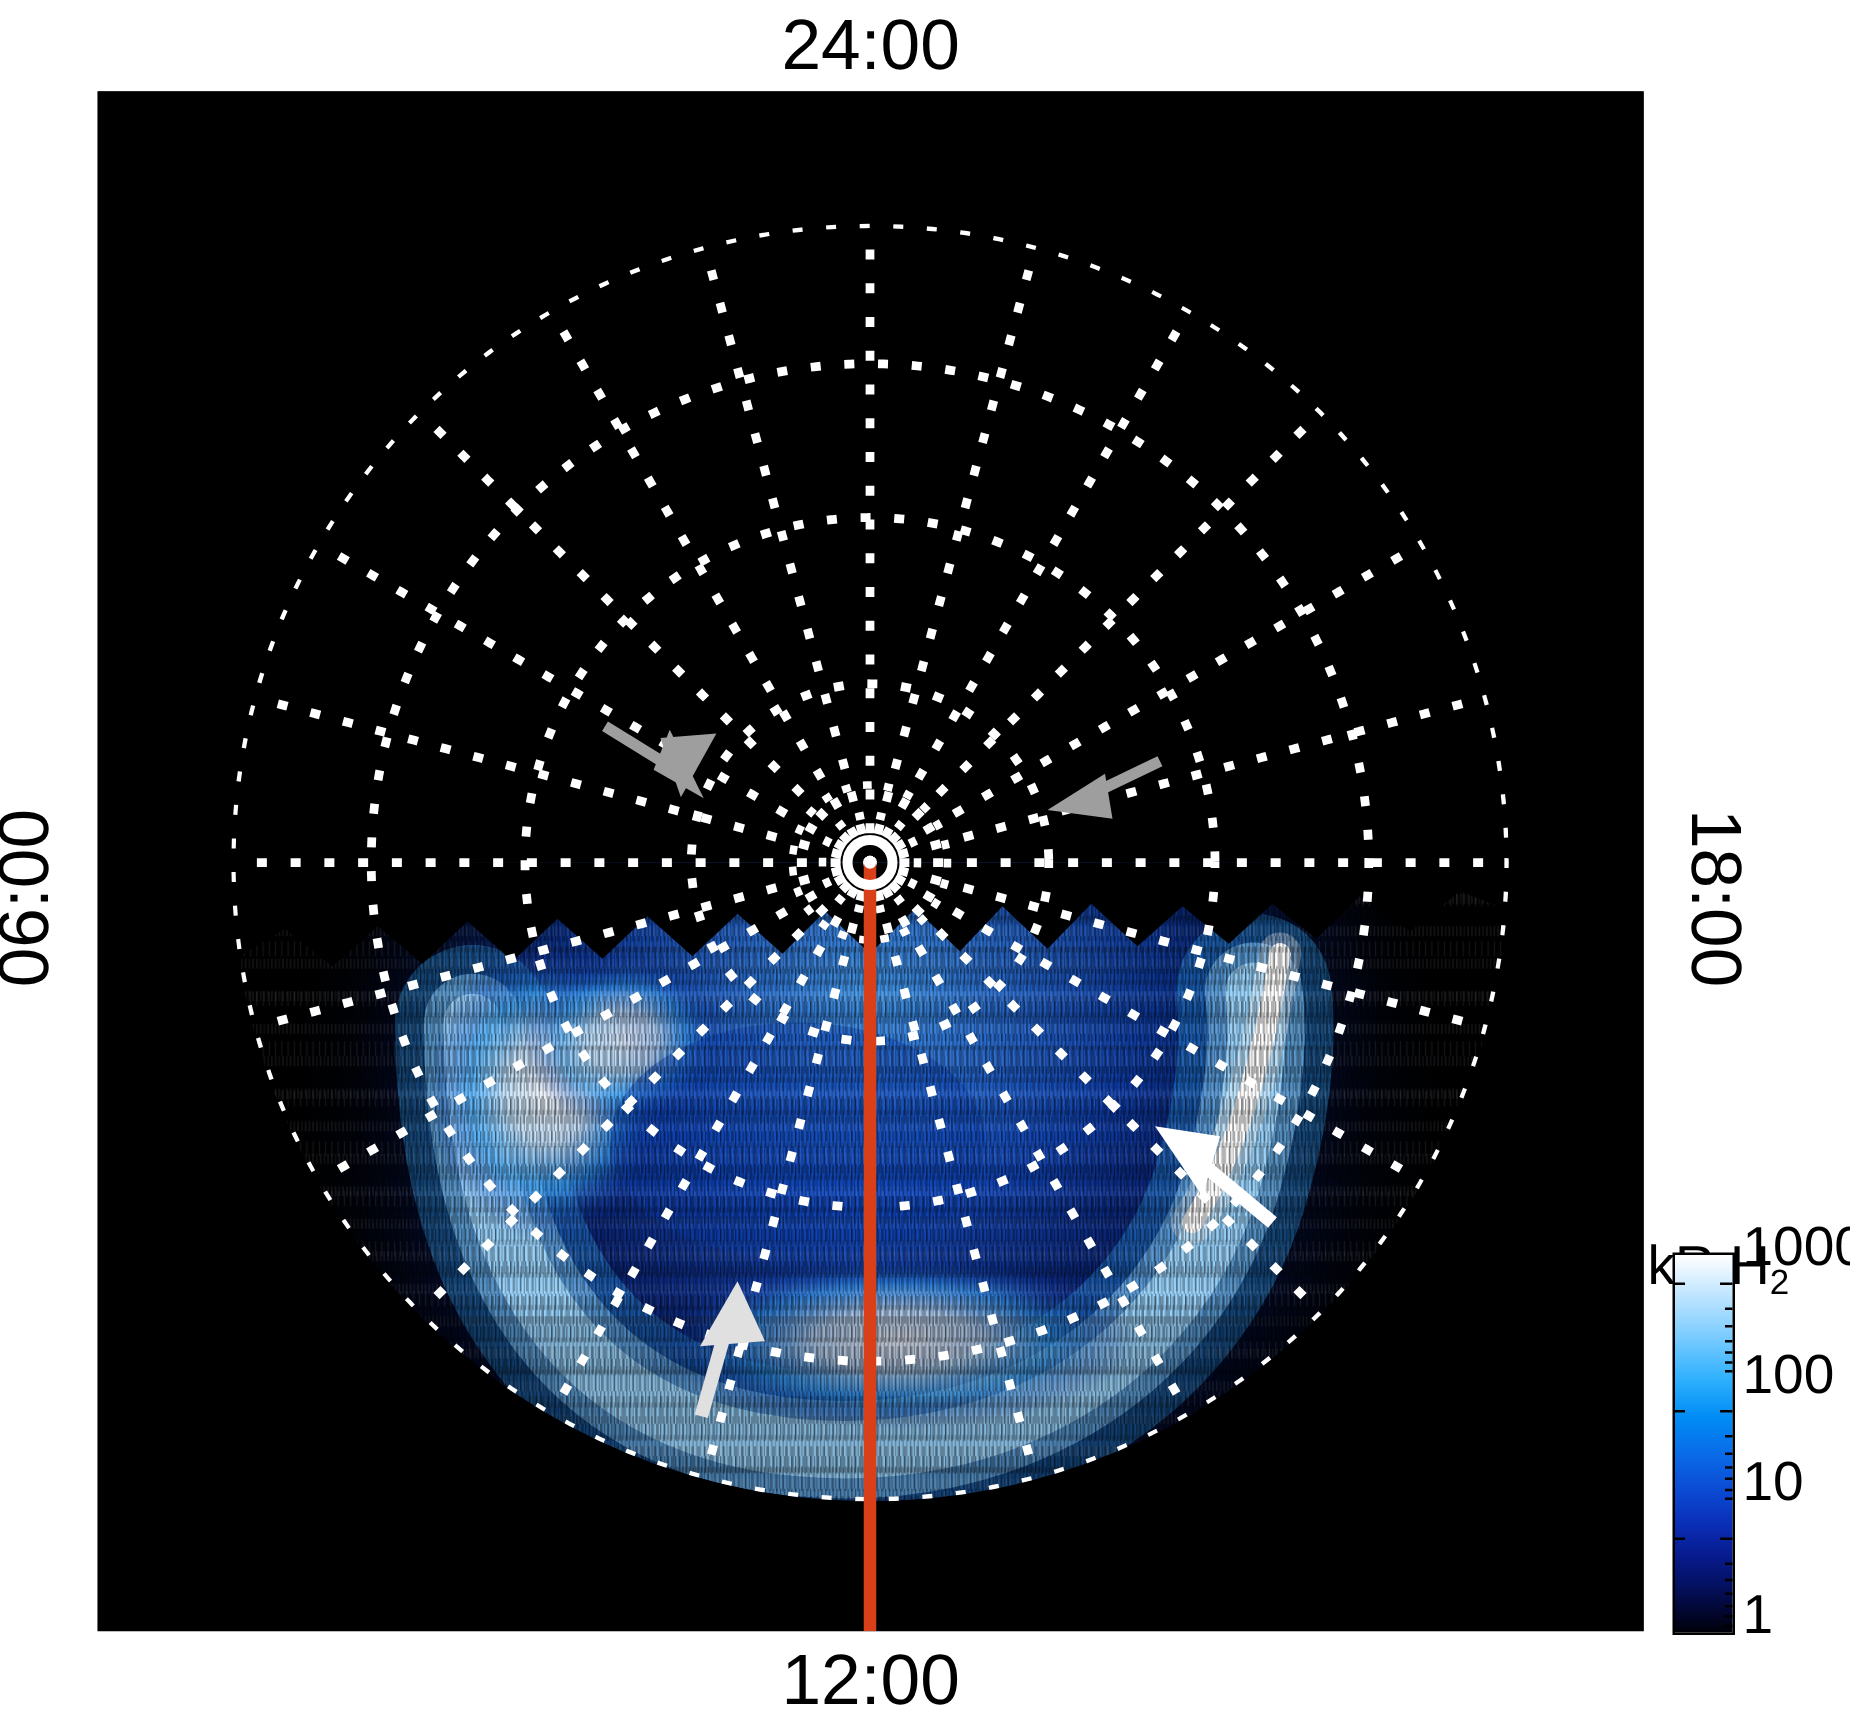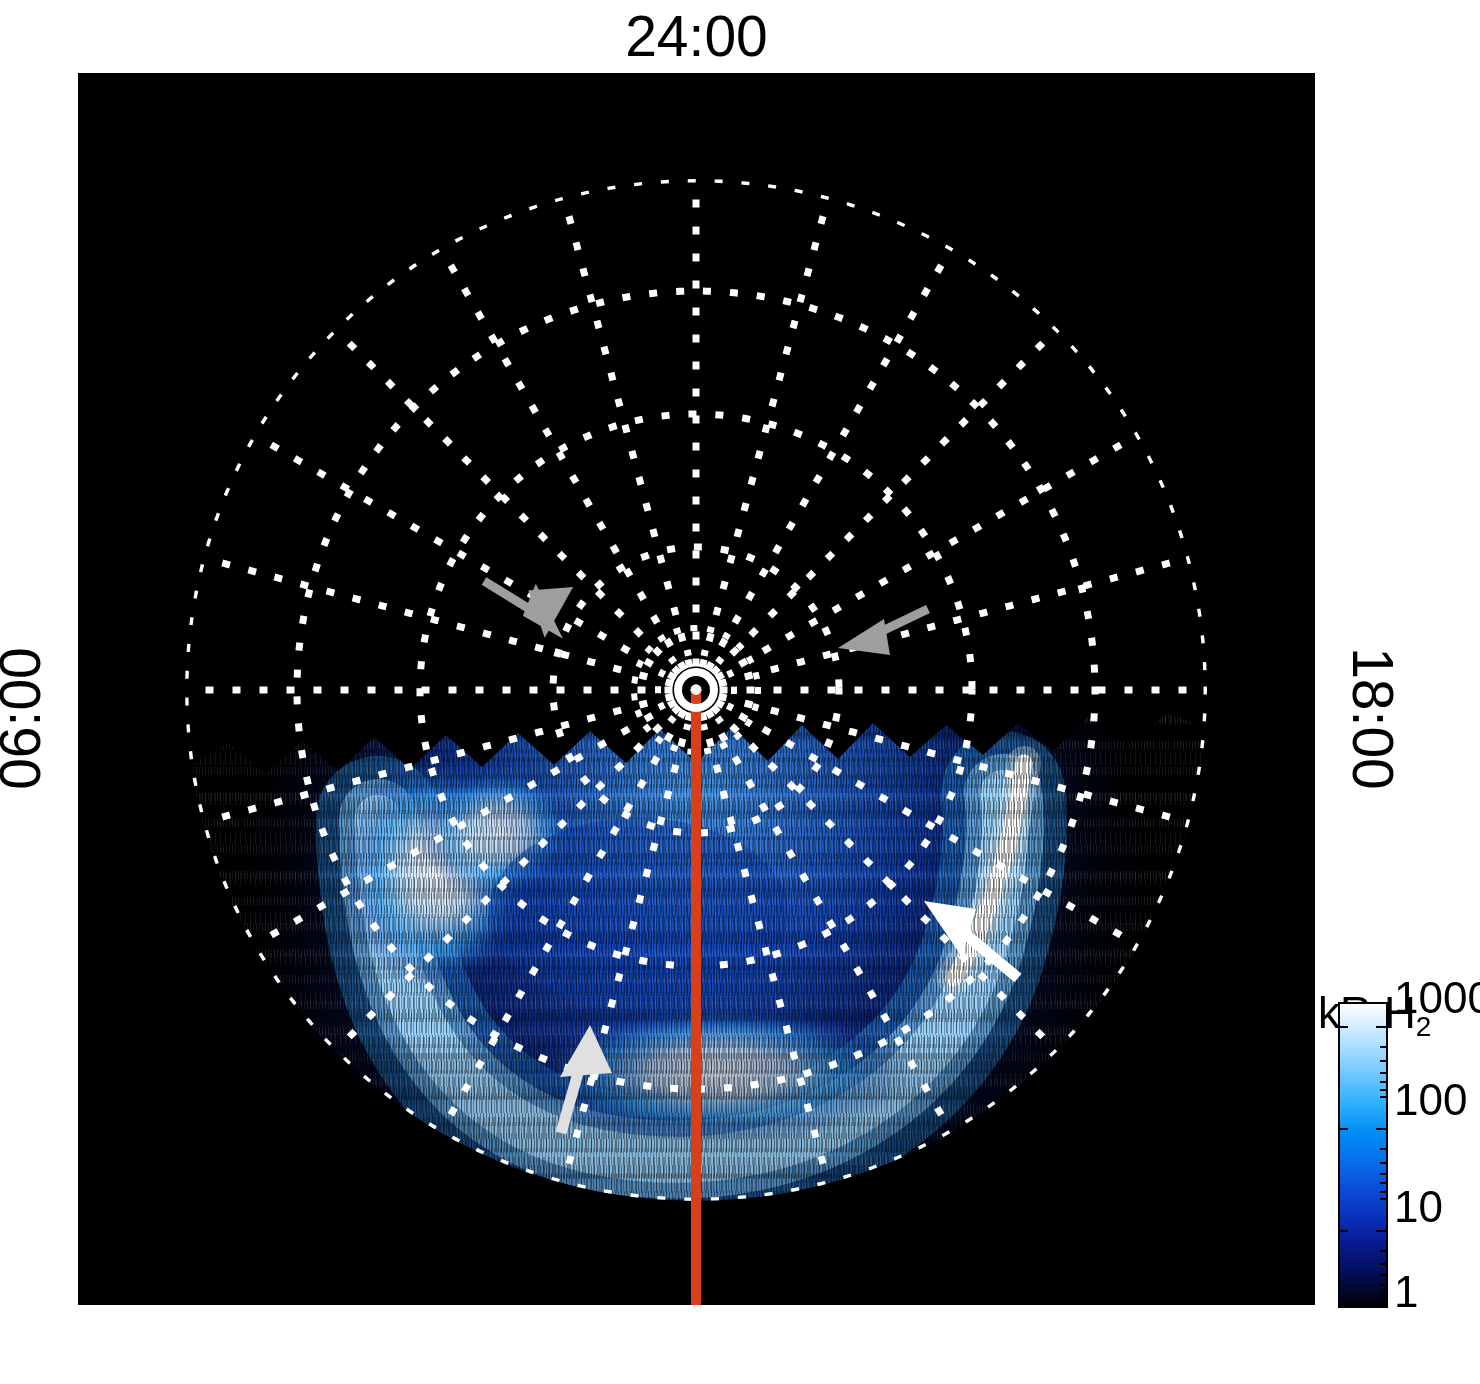--- a/index.html
+++ b/index.html
@@ -36,20 +36,21 @@
               white-space:nowrap;}
   #cbar-title sub{font-size:28px;vertical-align:baseline;position:relative;top:8px;}
   .cbl{position:absolute;left:56px;font-size:44px;line-height:1;white-space:nowrap;}
 </style>
 </head>
 <body>
 
 <div id="figure">
 
   <div class="axlabel" id="label-top">24:00</div>
+  <div class="axlabel" id="label-bottom">12:00</div>
   <div class="axlabel" id="label-left">06:00</div>
   <div class="axlabel" id="label-right">18:00</div>
 
   <div id="plot">
     <svg width="1237" height="1232" viewBox="0 0 1237 1232">
       <defs>
 
         <radialGradient id="gOval" cx="50%" cy="50%" r="50%">
           <stop offset="0%" stop-color="#ffffff" stop-opacity="1"></stop>
           <stop offset="35%" stop-color="#cfeaff" stop-opacity="0.95"></stop>
@@ -232,17 +233,17 @@
         <line x1="42" y1="283" x2="48" y2="283"></line>
         <line x1="42" y1="291" x2="48" y2="291"></line>
         <line x1="42" y1="299" x2="48" y2="299"></line>
         <line x1="2" y1="25" x2="10" y2="25"></line>
         <line x1="2" y1="127" x2="10" y2="127"></line>
         <line x1="2" y1="229" x2="10" y2="229"></line>
       </g>
     </svg>
     <div class="cbl" style="top:-26px">1000</div>
     <div class="cbl" style="top:76px">100</div>
-    <div class="cbl" style="top:183px">10</div>
+    <div class="cbl" style="top:162px">10</div>
     <div class="cbl" style="top:268px">1</div>
   </div>
 
 </div>
 
 </body></html>

